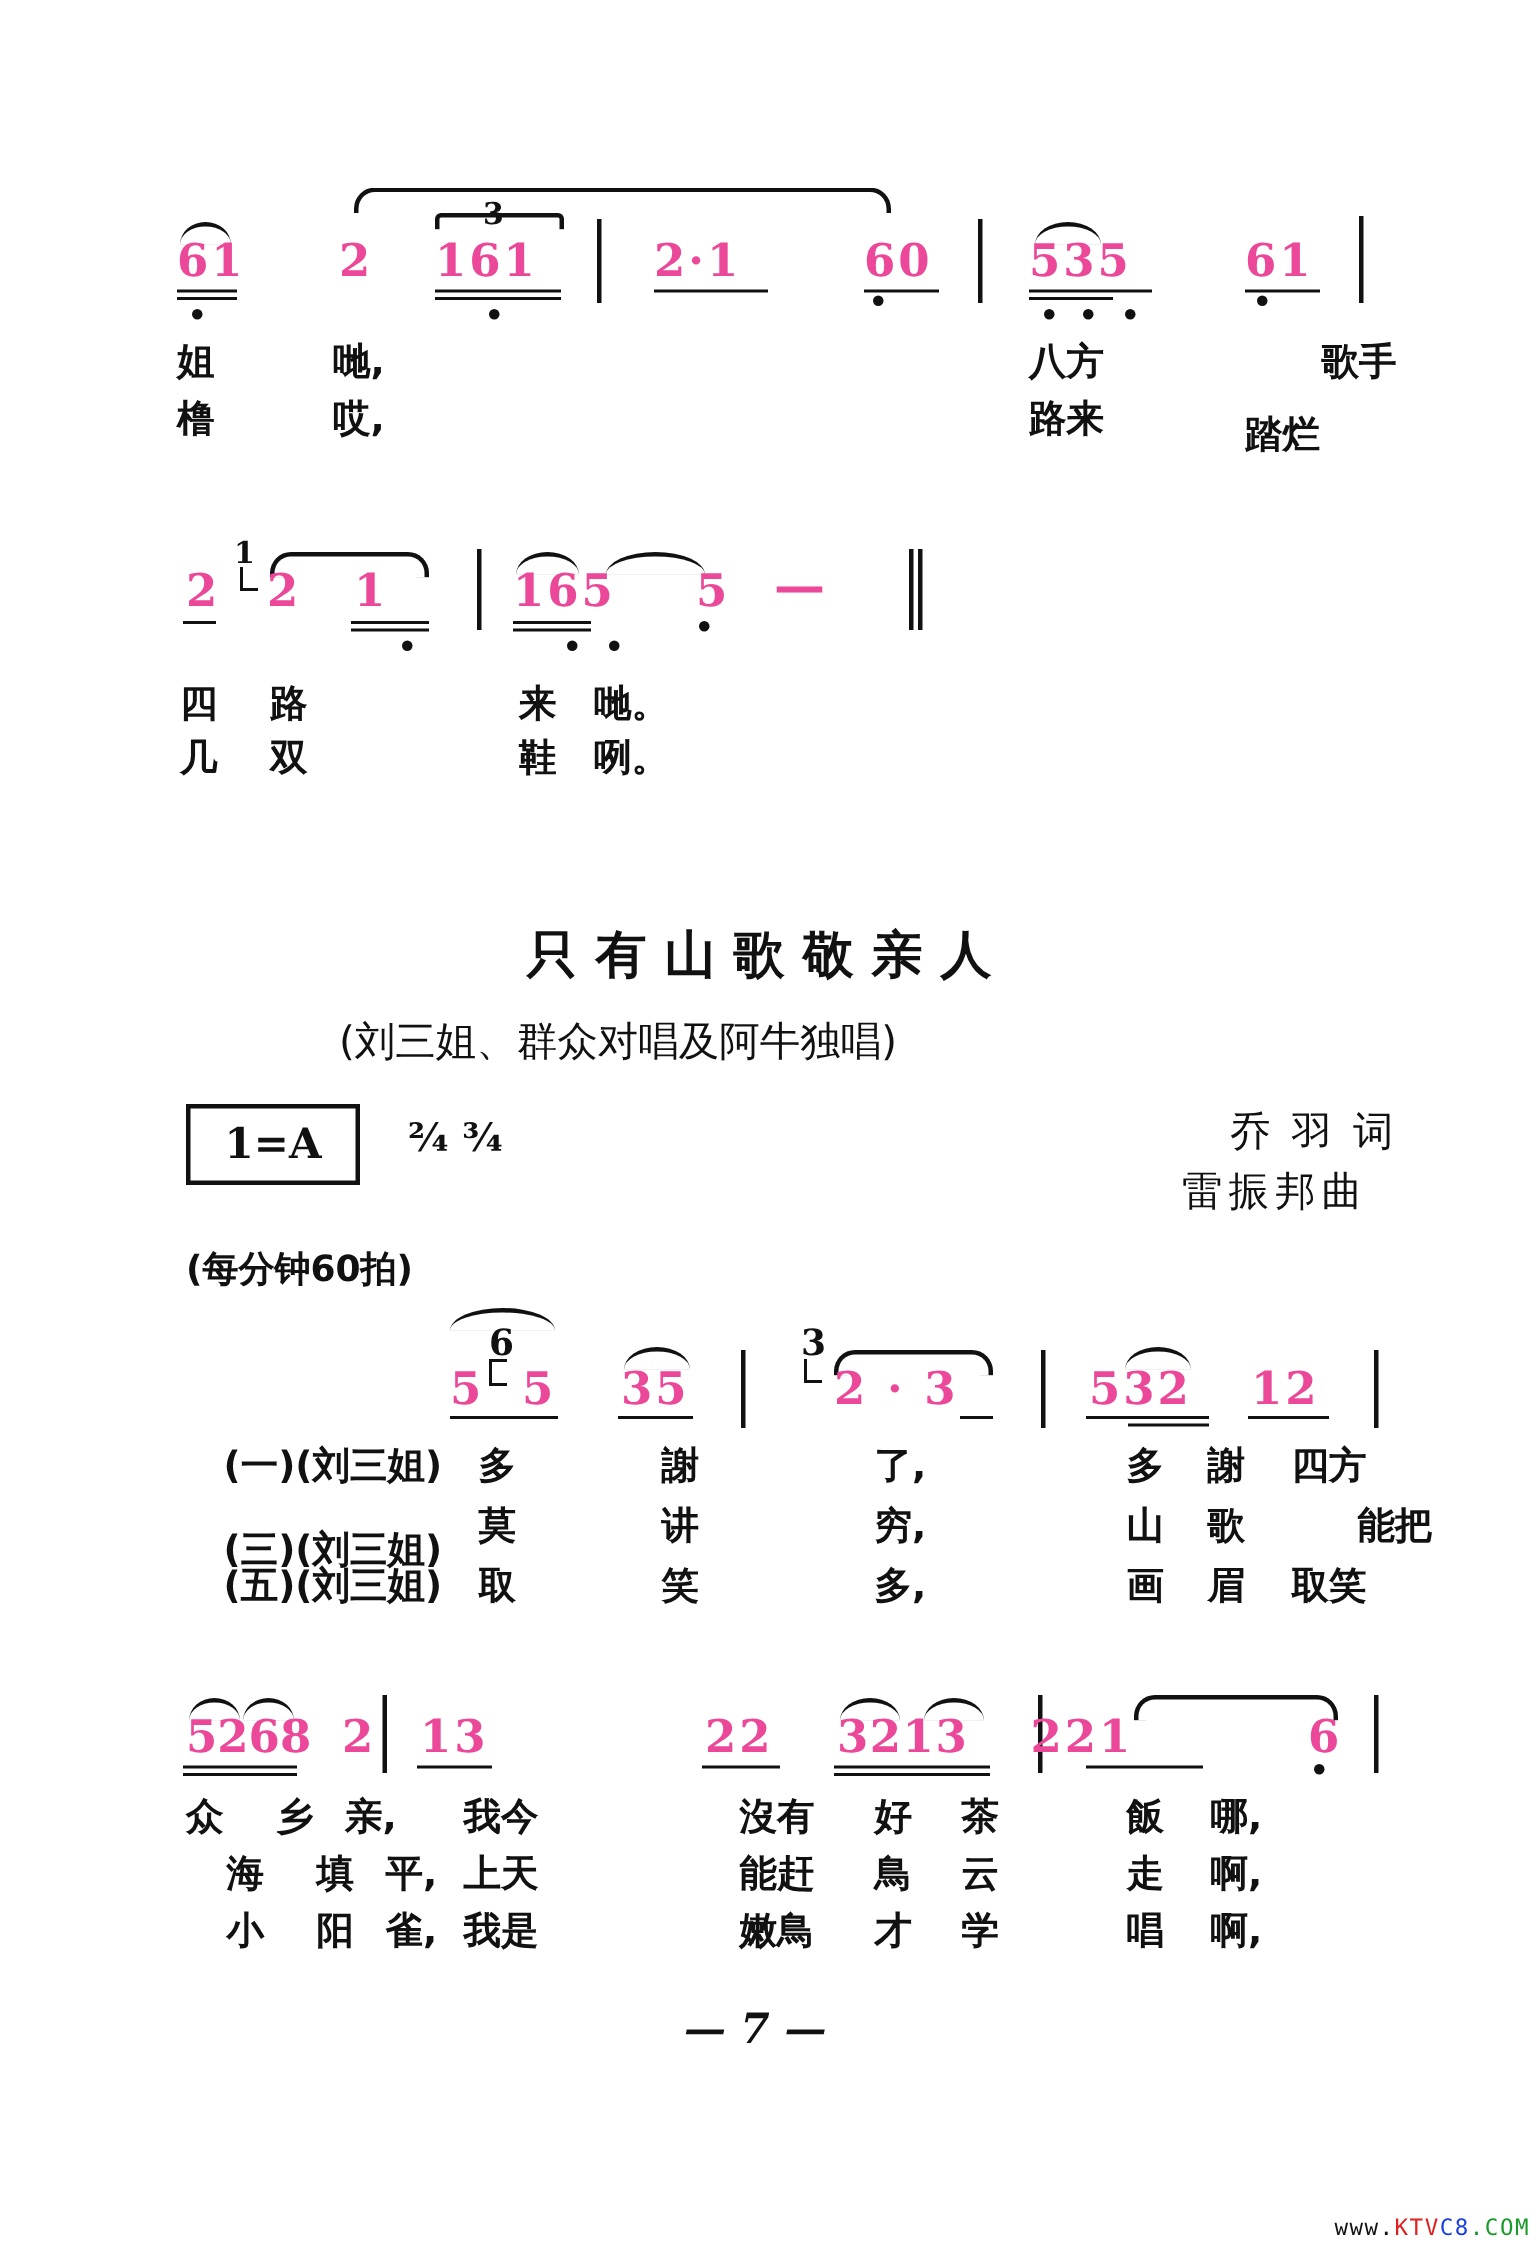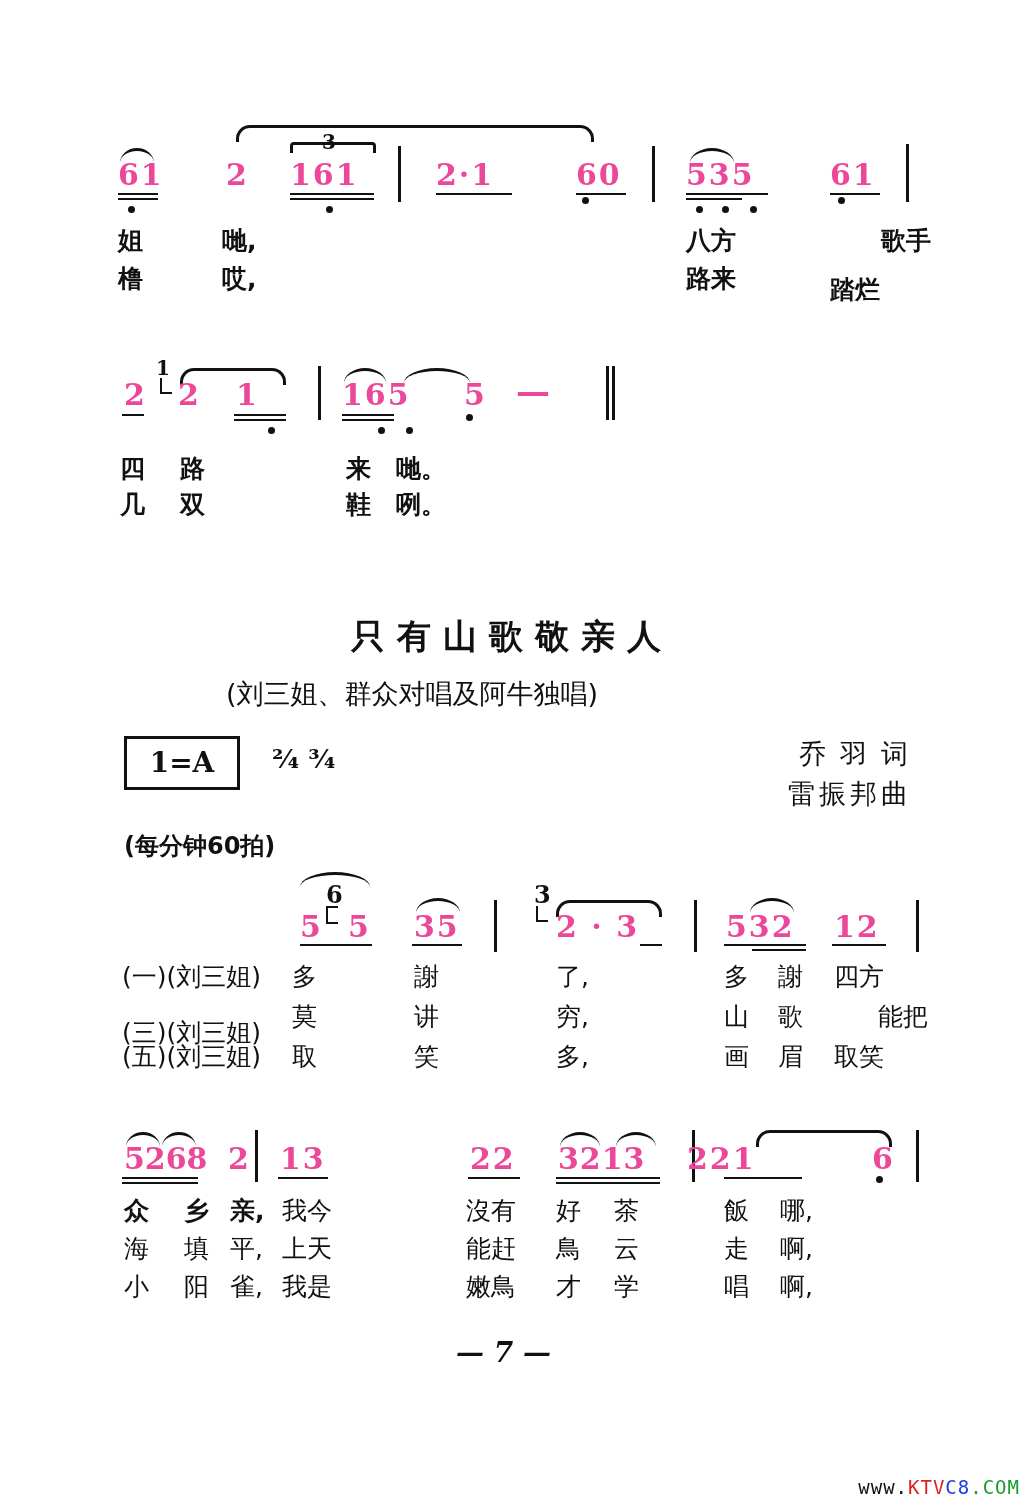--- a/index.html
+++ b/index.html
@@ -9,21 +9,21 @@
   }
   .abs { position: absolute; }
   .note {
     position: absolute; font-family: "DejaVu Serif", serif; font-weight: bold;
     font-size: 30px; line-height: 30px; letter-spacing: 2px; color: #ec4899;
   }
   .lyr {
     position: absolute; font-family: "DejaVu Sans", sans-serif; font-weight: bold;
     font-size: 25px; line-height: 30px; color: #111; white-space: pre;
   }
-  .lyr.light { font-weight: normal; }
+  .lyr.light { font-weight: bold; margin-left: 27px; }
   .bar { position: absolute; width: 3px; background: #111; }
   .uline { position: absolute; height: 2px; background: #111; }
   .dot { position: absolute; width: 7px; height: 7px; border-radius: 50%; background: #111; }
   .arc {
     position: absolute; border-top: 3px solid #111; border-radius: 50% 50% 0 0 / 100% 100% 0 0;
     height: 12px;
   }
   .bracket {
     position: absolute; border-top: 3px solid #111; border-left: 3px solid #111; border-right: 3px solid #111;
     border-radius: 14px 14px 0 0; height: 14px;
@@ -36,21 +36,21 @@
   .subtitle {
     position: absolute; left: 0; width: 824px; text-align: center; top: 676px;
     font-family: "DejaVu Sans", sans-serif; font-size: 27px;
   }
   .keybox {
     position: absolute; left: 124px; top: 736px; width: 116px; height: 54px;
     border: 3px solid #111; box-sizing: border-box; font-family: "DejaVu Serif", serif;
     font-weight: bold; font-size: 28px; line-height: 48px; text-align: center;
   }
   .credit { position: absolute; font-family: "DejaVu Sans", sans-serif; font-size: 27px; letter-spacing: 14px; }
-  .watermark { position: absolute; right: 4px; top: 1476px; font-family: "DejaVu Sans Mono", monospace; font-size: 19px; letter-spacing: 1px; }
+  .watermark { position: absolute; right: 4px; top: 1476px; font-family: "DejaVu Sans Mono", monospace; font-size: 15px; letter-spacing: 1px; }
 </style>
 </head>
 <body>
 
 <div>
 
   <div class="bracket" style="left:236px; top:125px; width:352px;"></div>
 
   <div class="arc" style="left:120px; top:148px; width:34px;"></div>
   <div class="note" style="left:118px; top:160px;">61</div>
@@ -136,21 +136,21 @@
   <div class="lyr" style="left:120px; top:490px;">几</div>
   <div class="lyr" style="left:180px; top:490px;">双</div>
   <div class="lyr" style="left:346px; top:490px;">鞋</div>
   <div class="lyr" style="left:396px; top:490px;">咧。</div>
 </div>
 
 <div class="title">只有山歌敬亲人</div>
 <div class="subtitle">(刘三姐、群众对唱及阿牛独唱)</div>
 <div class="keybox">1=A</div>
 <div class="abs" style="left:272px; top:744px; font-family:'DejaVu Serif',serif; font-weight:bold; font-size:26px;">²⁄₄ ³⁄₄</div>
-<div class="credit" style="left:799px; top:736px;">乔羽词</div>
+<div class="credit" style="left:820px; top:736px;">乔羽词</div>
 <div class="credit" style="left:788px; top:776px; letter-spacing:4px;">雷振邦曲</div>
 <div class="abs" style="left:124px; top:830px; font-family:'DejaVu Sans',sans-serif; font-weight:bold; font-size:24px;">(每分钟60拍)</div>
 
 <div>
   <div class="arc" style="left:300px; top:872px; width:70px;"></div>
   <div class="grace" style="left:326px; top:880px; font-size:24px;">6</div>
   <div class="abs" style="left:326px; top:906px; width:10px; height:14px; border-left:2px solid #111; border-top:2px solid #111; border-bottom:2px solid #111;"></div>
   <div class="note" style="left:300px; top:912px;">5</div>
   <div class="note" style="left:348px; top:912px;">5</div>
   <div class="uline" style="left:300px; top:944px; width:72px;"></div>

